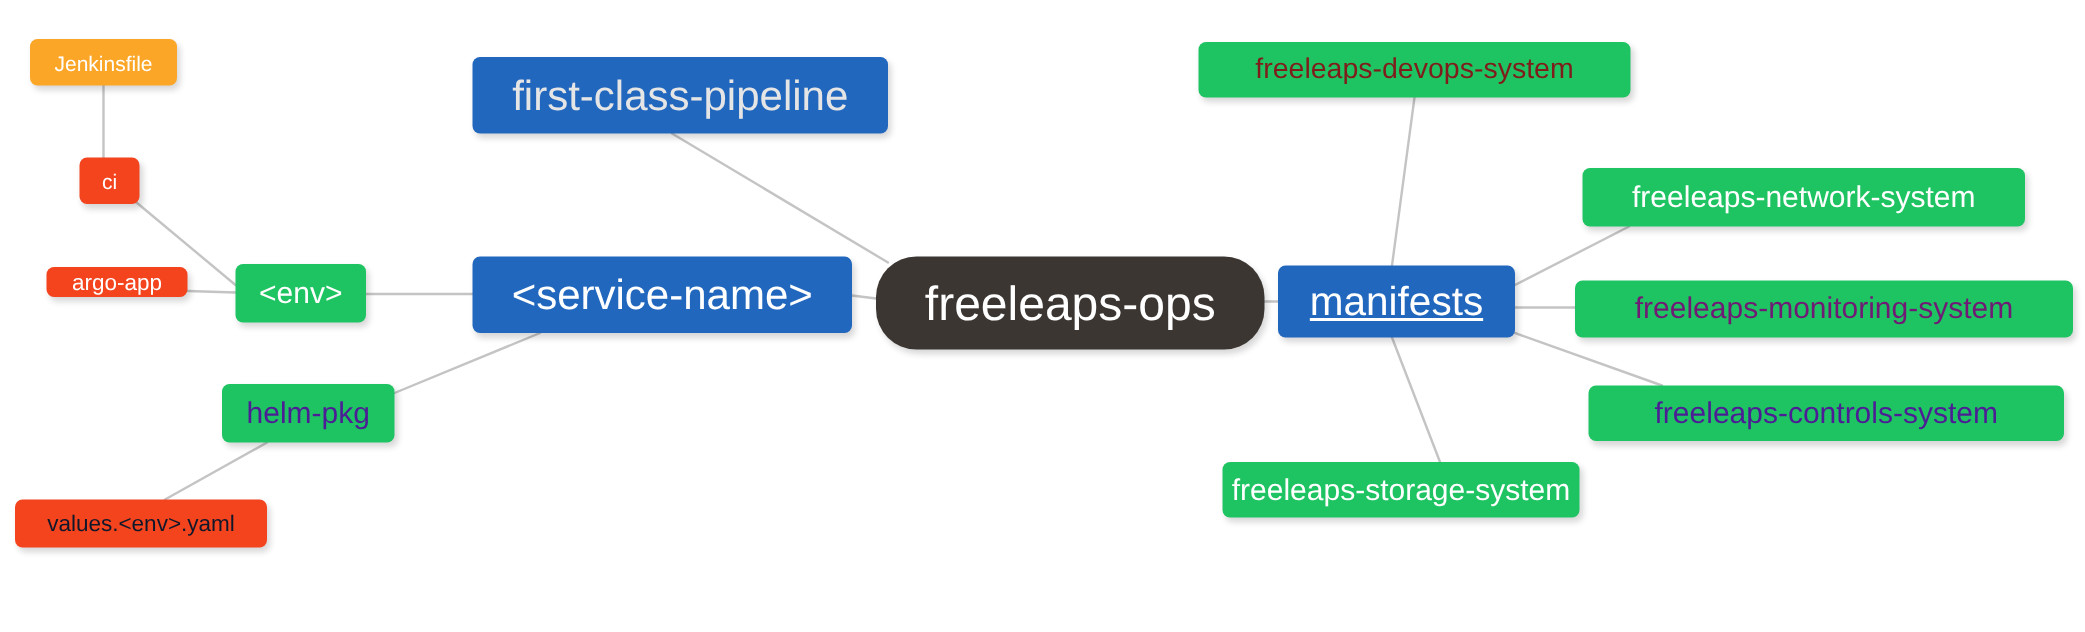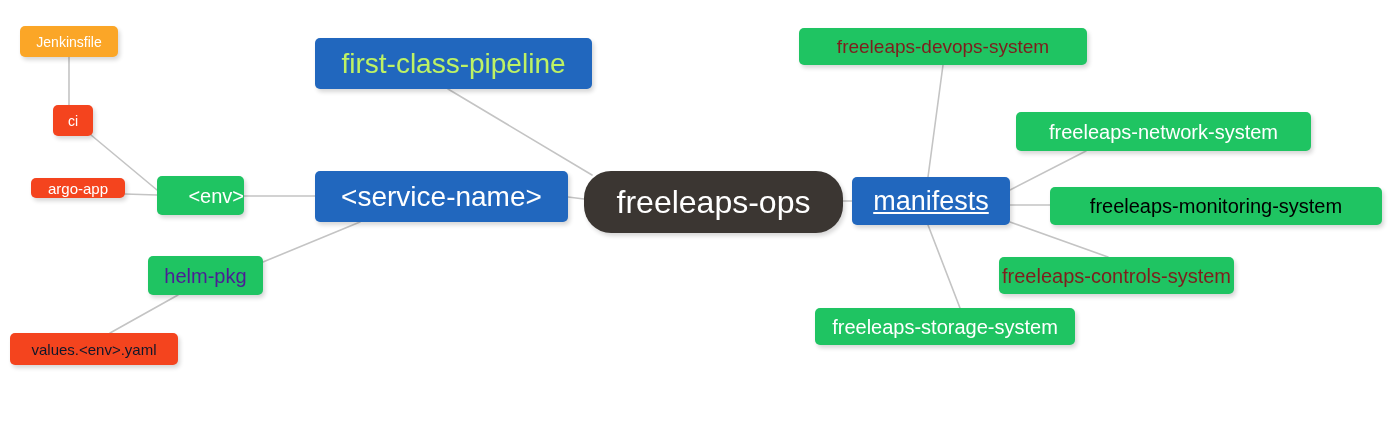--- a/index.html
+++ b/index.html
@@ -68,50 +68,50 @@
   <div id="node-layer">
       <div class="node" style="left: 20px; top: 26px; width: 98px; height: 31px; background: rgb(251, 166, 39); font-size: 14px; color: rgb(255, 255, 255);">
         <span class="node-label">Jenkinsfile</span>
       </div>
       <div class="node" style="left: 53px; top: 105px; width: 40px; height: 31px; background: rgb(244, 68, 30); font-size: 14px; color: rgb(255, 255, 255);">
         <span class="node-label">ci</span>
       </div>
       <div class="node" style="left: 31px; top: 178px; width: 94px; height: 20px; background: rgb(244, 68, 30); font-size: 15px; color: rgb(255, 255, 255);">
         <span class="node-label">argo-app</span>
       </div>
-      <div class="node" style="left: 157px; top: 176px; width: 87px; height: 39px; background: rgb(31, 196, 98); font-size: 20px; color: rgb(255, 255, 255); justify-content: flex-end;">
+      <div class="node" style="left: 157px; top: 176px; width: 87px; height: 39px; background: rgb(31, 196, 98); font-size: 20px; color: rgb(255, 255, 255);">
         <span class="node-label">&lt;env&gt;</span>
       </div>
       <div class="node" style="left: 148px; top: 256px; width: 115px; height: 39px; background: rgb(31, 196, 98); font-size: 20px; color: #4c1d95;">
         <span class="node-label">helm-pkg</span>
       </div>
       <div class="node" style="left: 10px; top: 333px; width: 168px; height: 32px; background: rgb(244, 68, 30); font-size: 15px; color: #0f172a;">
         <span class="node-label">values.&lt;env&gt;.yaml</span>
       </div>
-      <div class="node" style="left: 315px; top: 38px; width: 277px; height: 51px; background: rgb(33, 103, 190); font-size: 28px; color: #bef264;">
+      <div class="node" style="left: 315px; top: 38px; width: 277px; height: 51px; background: rgb(33, 103, 190); font-size: 28px; color: #e5e5e5;">
         <span class="node-label">first-class-pipeline</span>
       </div>
       <div class="node" style="left: 315px; top: 171px; width: 253px; height: 51px; background: rgb(33, 103, 190); font-size: 28px; color: rgb(255, 255, 255); text-align: center;">
         <span class="node-label">&lt;service-name&gt;</span>
       </div>
       <div class="node" style="left: 584px; top: 171px; width: 259px; height: 62px; background: rgb(59, 54, 50); font-size: 32px; color: rgb(255, 255, 255); border-radius: 27px;">
         <span class="node-label">freeleaps-ops</span>
       </div>
       <div class="node" style="left: 852px; top: 177px; width: 158px; height: 48px; background: rgb(33, 103, 190); font-size: 27px; color: rgb(255, 255, 255); text-decoration: underline;">
         <span class="node-label">manifests</span>
       </div>
       <div class="node" style="left: 799px; top: 28px; width: 288px; height: 37px; background: rgb(31, 196, 98); font-size: 19px; color: #7f1d1d;">
         <span class="node-label">freeleaps-devops-system</span>
       </div>
-      <div class="node" style="left: 1016px; top: 112px; width: 295px; height: 39px; background: rgb(31, 196, 98); font-size: 20px; color: rgb(255, 255, 255);">
+      <div class="node" style="left: 1055px; top: 112px; width: 295px; height: 39px; background: rgb(31, 196, 98); font-size: 20px; color: rgb(255, 255, 255);">
         <span class="node-label">freeleaps-network-system</span>
       </div>
-      <div class="node" style="left: 1050px; top: 187px; width: 332px; height: 38px; background: rgb(31, 196, 98); font-size: 20px; color: #000000;">
+      <div class="node" style="left: 1050px; top: 187px; width: 332px; height: 38px; background: rgb(31, 196, 98); font-size: 20px; color: #701a75;">
         <span class="node-label">freeleaps-monitoring-system</span>
       </div>
-      <div class="node" style="left: 999px; top: 257px; width: 235px; height: 37px; background: rgb(31, 196, 98); font-size: 20px; color: #7f1d1d;">
+      <div class="node" style="left: 1059px; top: 257px; width: 317px; height: 37px; background: rgb(31, 196, 98); font-size: 20px; color: #4c1d95;">
         <span class="node-label">freeleaps-controls-system</span>
       </div>
-      <div class="node" style="left: 815px; top: 308px; width: 260px; height: 37px; background: rgb(31, 196, 98); font-size: 20px; color: rgb(255, 255, 255);">
+      <div class="node" style="left: 815px; top: 308px; width: 238px; height: 37px; background: rgb(31, 196, 98); font-size: 20px; color: rgb(255, 255, 255);">
         <span class="node-label">freeleaps-storage-system</span>
       </div>
     </div>
 </div>
 
 </body></html>

